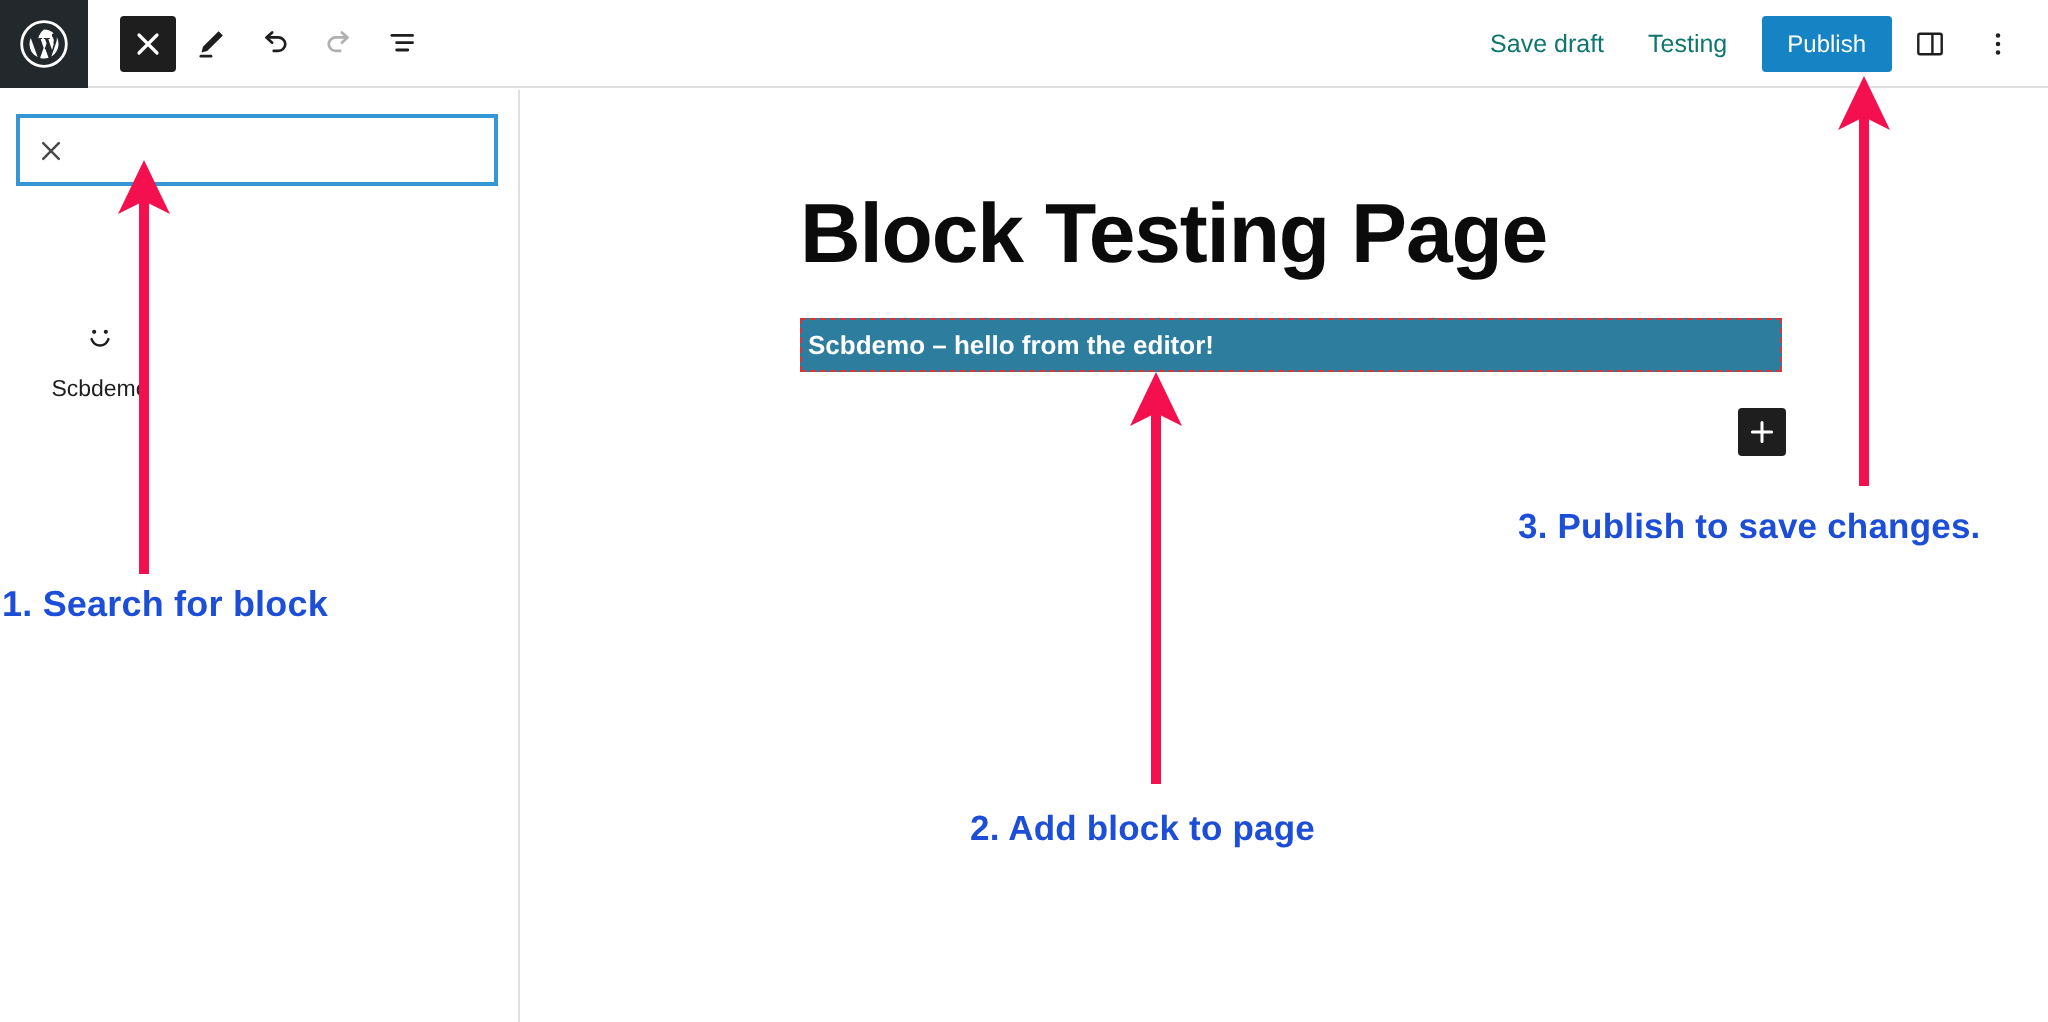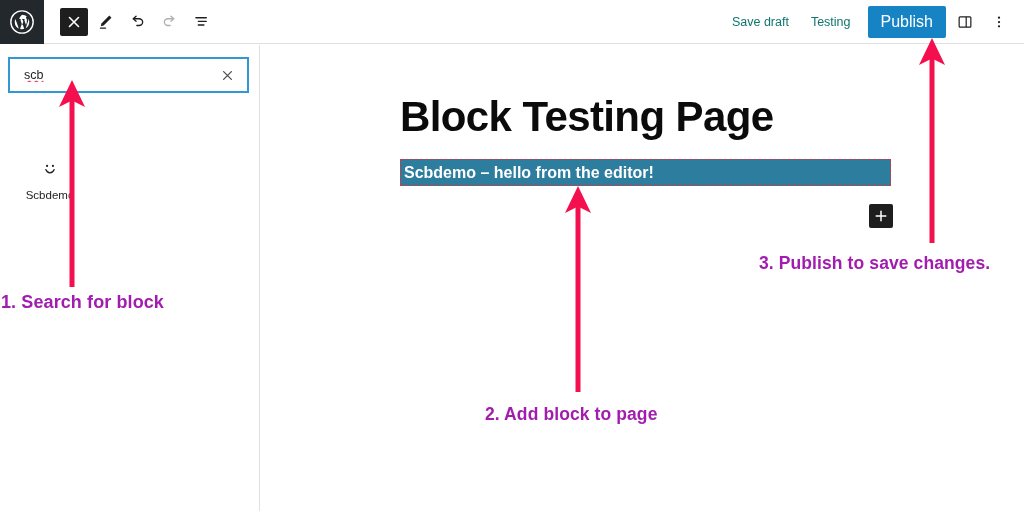--- a/index.html
+++ b/index.html
@@ -82,21 +82,21 @@
     font-family: "Liberation Sans", sans-serif;
     padding: 6px 9px;
     cursor: pointer;
     white-space: nowrap;
   }
   .publish-btn {
     background: #1683c4;
     color: #ffffff;
     border: none;
     border-radius: 2px;
-    font-size: 16px;
+    font-size: 12px;
     font-weight: normal;
     font-family: "Liberation Sans", sans-serif;
     padding: 7px 13px;
     margin-left: 4px;
     cursor: pointer;
     white-space: nowrap;
   }
   .icon-btn {
     width: 30px; height: 30px;
     display: flex;
@@ -208,21 +208,21 @@
     white-space: nowrap;
   }
   .demo-block {
     position: absolute;
     top: 114px; left: 139px;
     width: 491px;
     height: 27px;
     background: #2d7d9e;
     border: 1px dashed #d63638;
     color: #ffffff;
-    font-size: 16px;
+    font-size: 13px;
     font-weight: bold;
     font-family: "Liberation Sans", sans-serif;
     display: flex;
     align-items: center;
     padding-left: 3px;
     white-space: nowrap;
   }
   .block-appender {
     position: absolute;
     top: 159px; left: 608px;
@@ -240,21 +240,21 @@
   
   .annotations {
     position: absolute;
     top: 0; left: 0;
     width: 1024px; height: 511px;
     pointer-events: none;
     z-index: 50;
   }
   .annot-label {
     position: absolute;
-    color: #a21caf;
+    color: #1d4ed8;
     font-weight: bold;
     font-family: "Liberation Sans", sans-serif;
     letter-spacing: 0.1px;
     white-space: nowrap;
     text-shadow:
       -2px -2px 0 #fff,  2px -2px 0 #fff,
       -2px  2px 0 #fff,  2px  2px 0 #fff,
       -2px  0   0 #fff,  2px  0   0 #fff,
        0   -2px 0 #fff,  0    2px 0 #fff,
       -3px  0   2px #fff, 3px 0 2px #fff,
@@ -336,21 +336,20 @@
           <circle cx="12" cy="12" r="1.5" fill="#1e1e1e"></circle>
           <circle cx="12" cy="17.7" r="1.5" fill="#1e1e1e"></circle>
         </svg>
       </button>
     </div>
   </div>
 
   <div class="inserter">
 
     <div class="search-wrap">
-      <input class="search-input" type="text" spellcheck="false" value="scb" style="">
       <button class="search-clear">
         <svg width="13" height="13" viewBox="0 0 14 14" aria-hidden="true">
           <path d="M2.8 2.8 L11.2 11.2 M11.2 2.8 L2.8 11.2" stroke="#4a4a4a" stroke-width="1.35" stroke-linecap="round"></path>
         </svg>
       </button>
     </div>
 
     <div class="block-results">
       <button class="block-item">
         <span class="block-item-icon">

